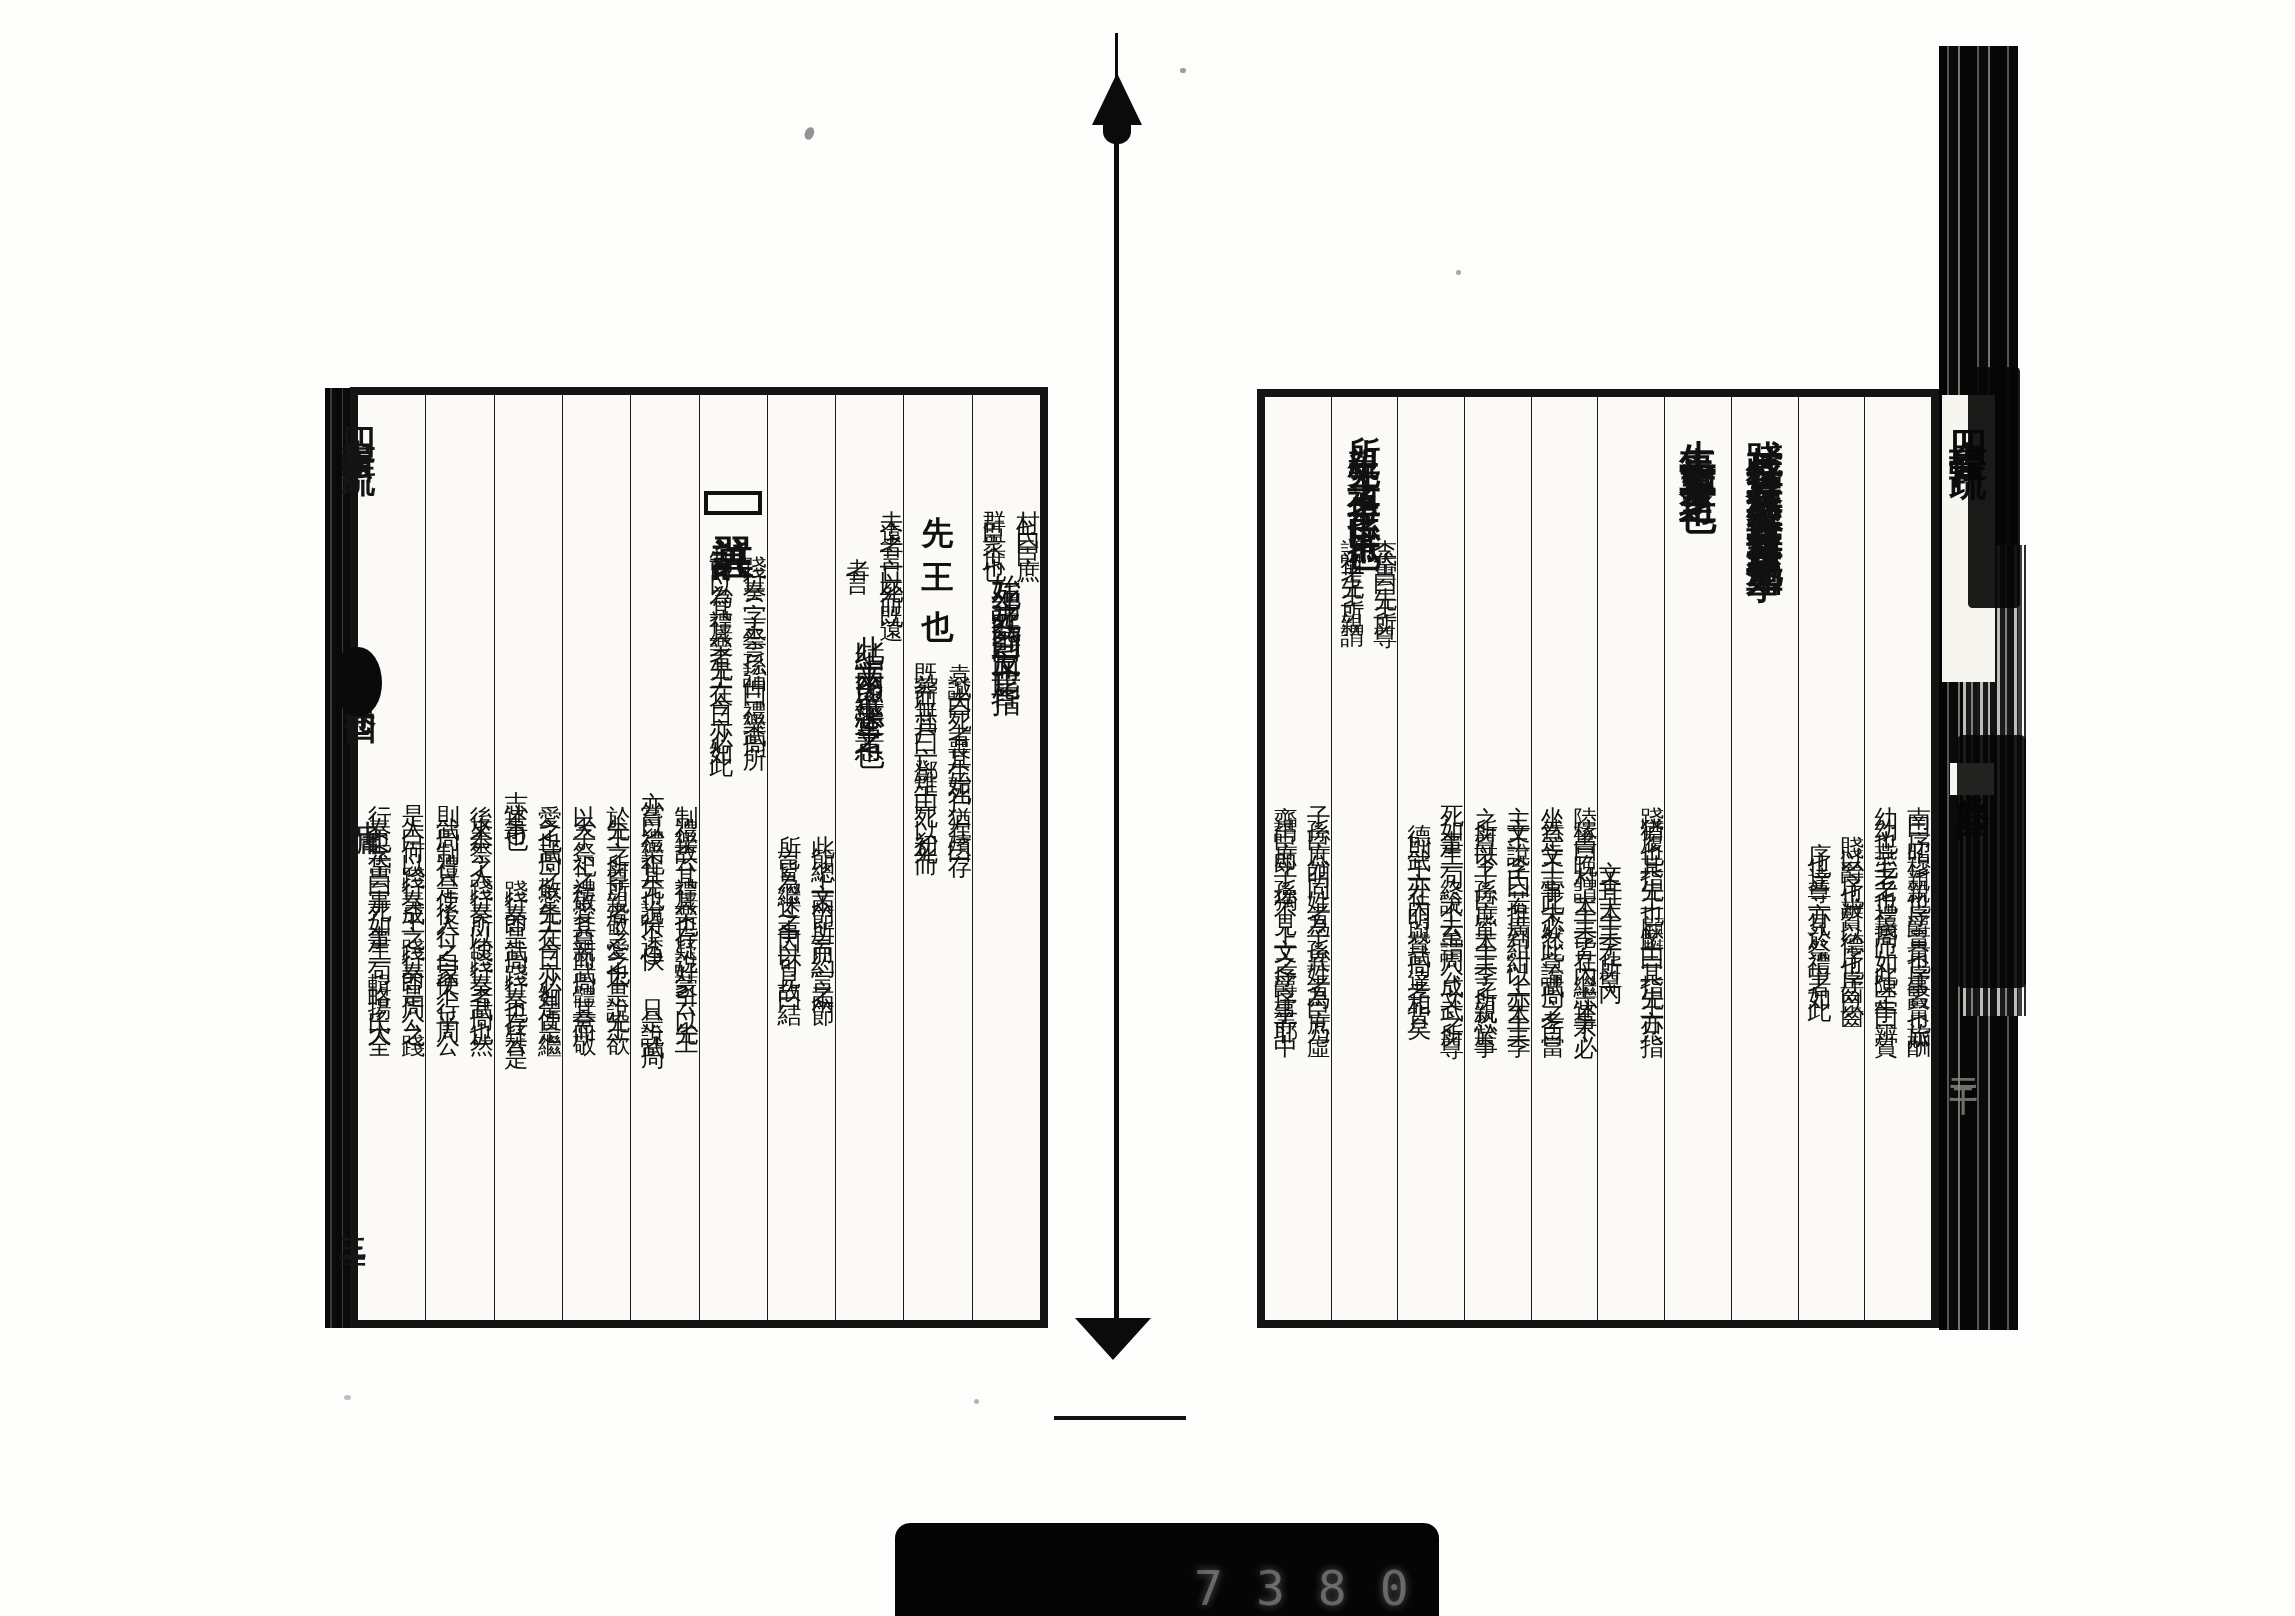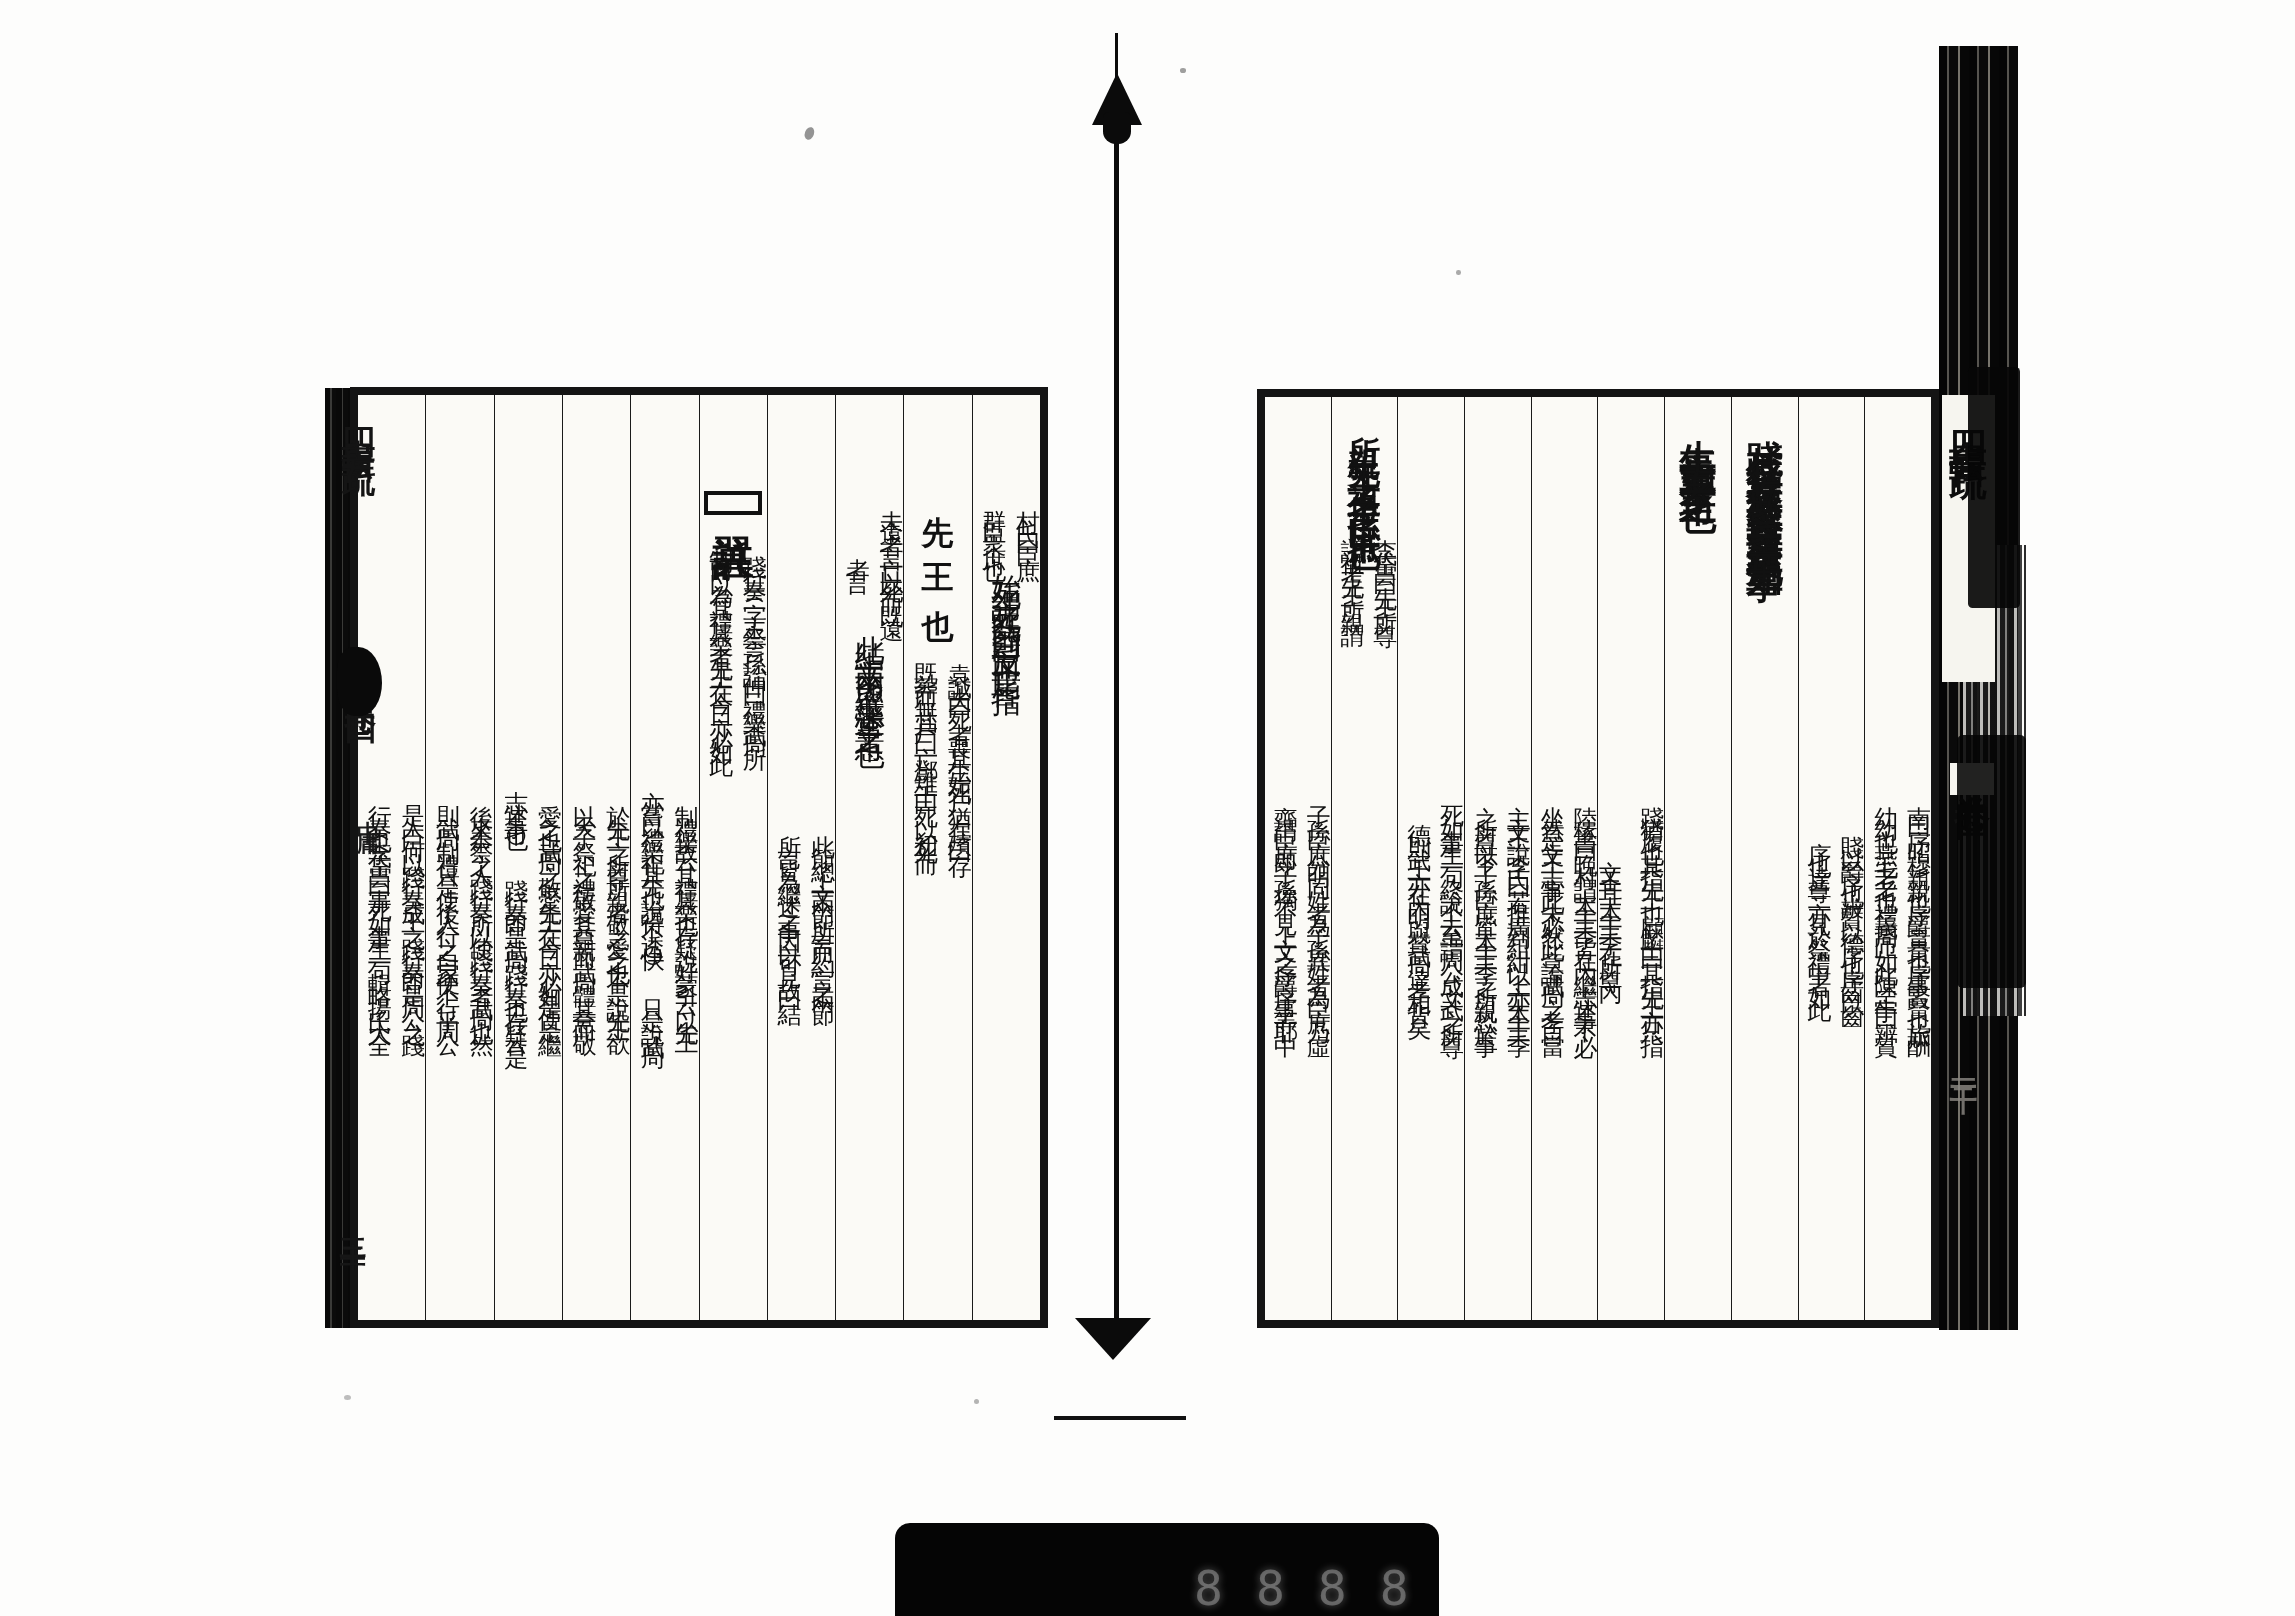--- a/index.html
+++ b/index.html
@@ -297,21 +297,21 @@
   <div class="spine-label" id="right-folio">三十一</div>
 
   <div class="strip" id="left-strip"></div>
   <div class="spine-label" id="left-spine-title">四書輯疏</div>
   <div class="spine-label" id="left-spine-vol">卷四</div>
   <div id="left-smudge"></div>
   <div class="spine-label" id="left-margin-book">中庸</div>
   <div class="spine-label" id="left-folio">三十二</div>
 
   <div id="counter"></div>
-  <div id="counter-digits">8888</div>
+  <div id="counter-digits">7380</div>
 
   <div class="speck" id="sp1"></div>
   <div class="speck" id="sp2"></div>
   <div class="speck" id="sp3"></div>
   <div class="speck" id="sp4"></div>
   <div class="speck" id="sp5"></div>
 </div>
 
 
 </body></html>

